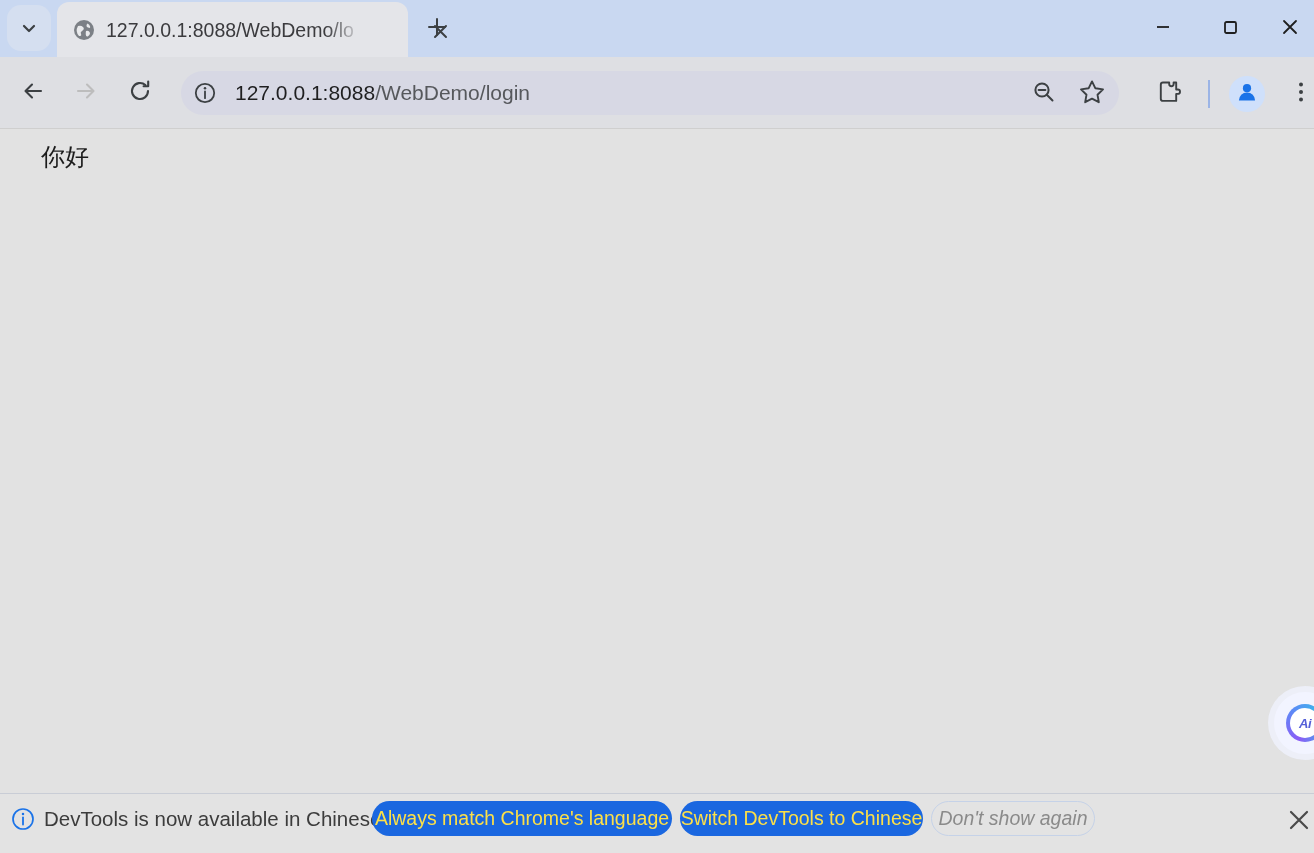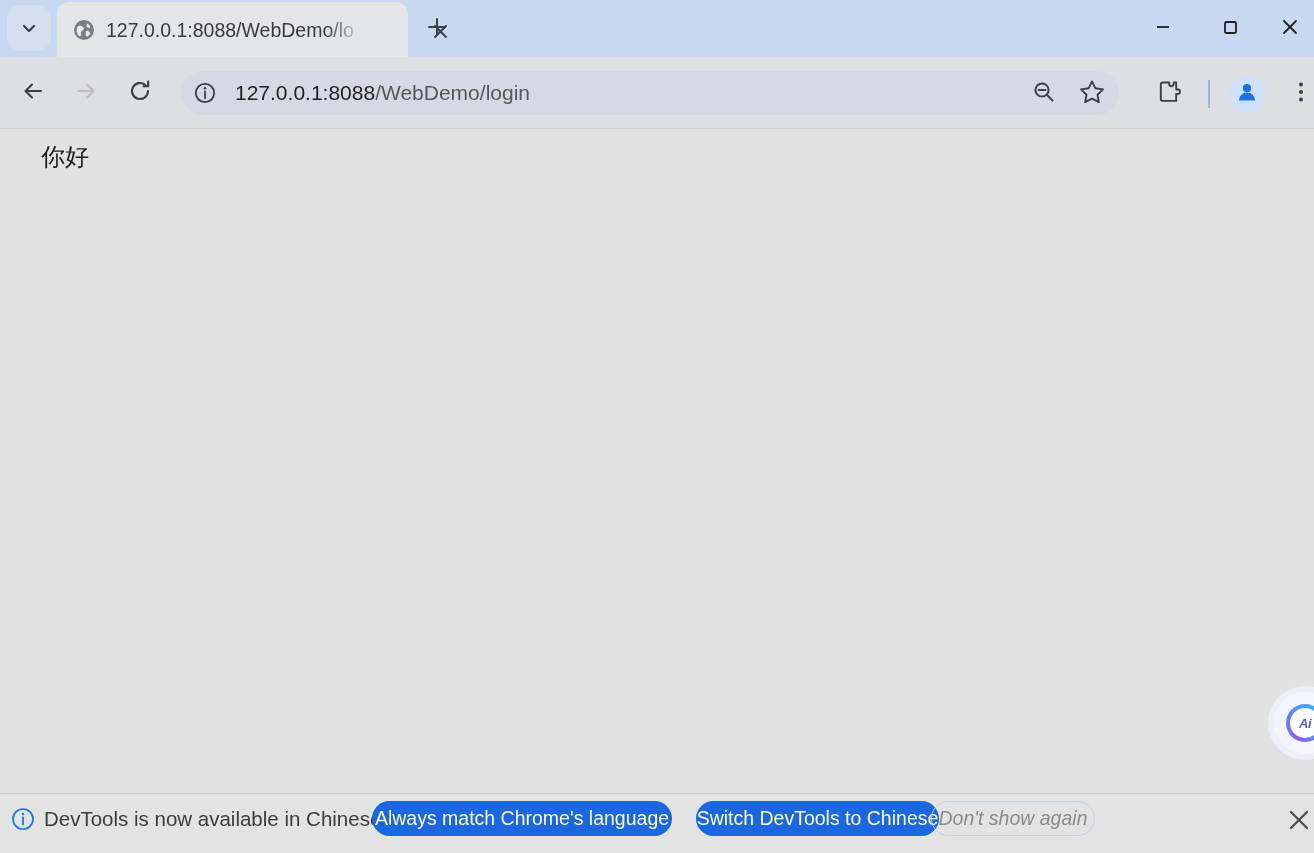--- a/index.html
+++ b/index.html
@@ -151,23 +151,23 @@
   }
   .dev-msg {
     position: absolute; left: 44px; top: 806px; height: 26px;
     font-size: 20.5px; line-height: 26px; color: #3c3c3c; white-space: nowrap;
   }
   .pill {
     position: absolute; top: 801px; height: 35px;
     border-radius: 18px; font-size: 19.5px; line-height: 35px;
     text-align: center; white-space: nowrap;
   }
-  .pill-primary { background: #1a67e0; color: #fef9c3; }
+  .pill-primary { background: #1a67e0; color: #fde047; }
   .pill-always  { left: 372px; width: 300px; }
-  .pill-switch  { left: 680px; width: 243px; margin-left: 16px; }
+  .pill-switch  { left: 680px; width: 243px; }
   .pill-ghost {
     left: 931px; width: 164px;
     background: transparent; color: #8a8a8a;
     border: 1px solid #c5d2e8; line-height: 33px; font-style: italic;
   }
   .dev-close {
     position: absolute; left: 1285px; top: 806px; width: 28px; height: 28px;
     display: flex; align-items: center; justify-content: center;
   }
 </style>

